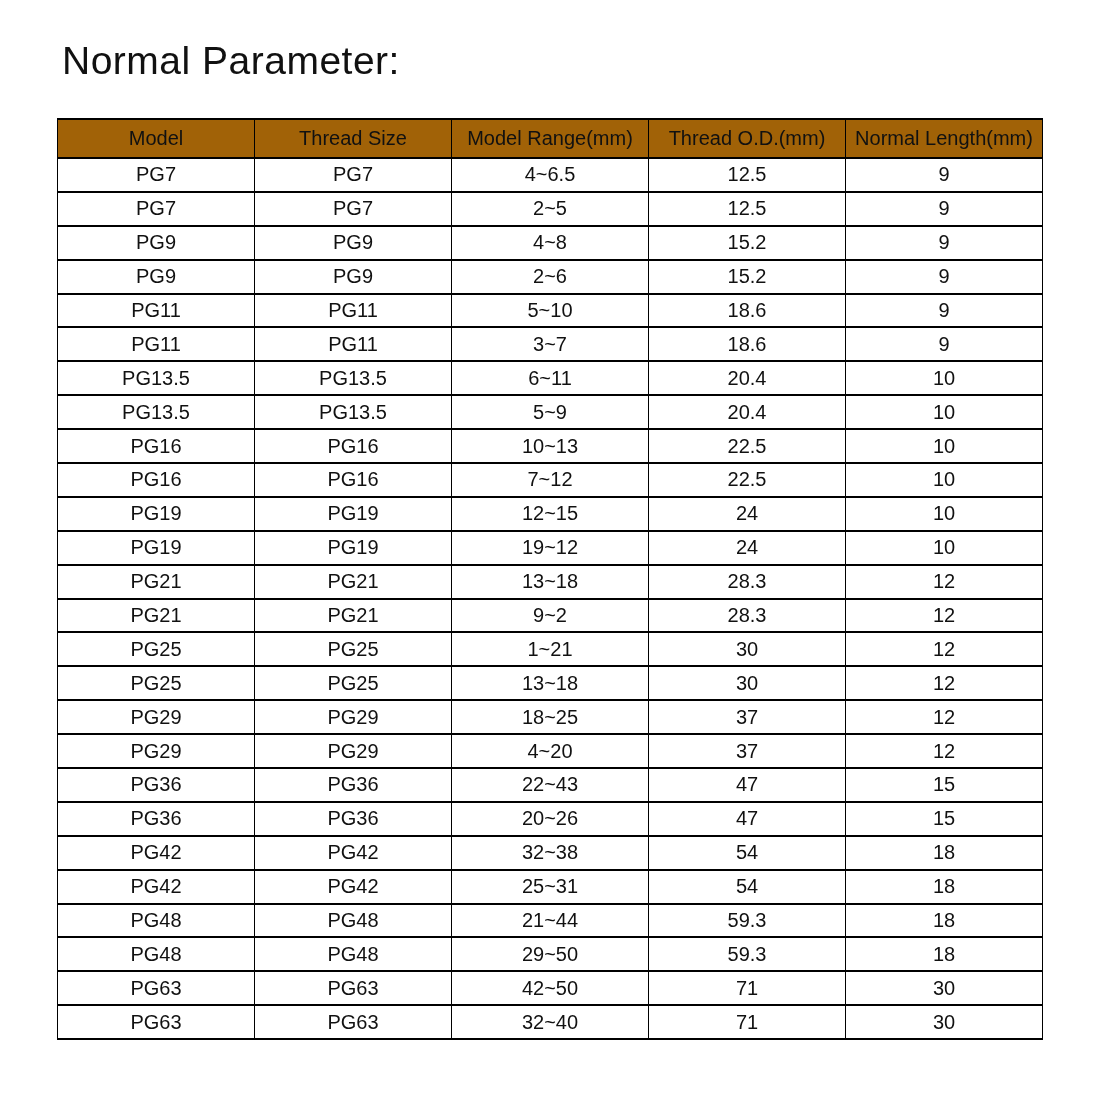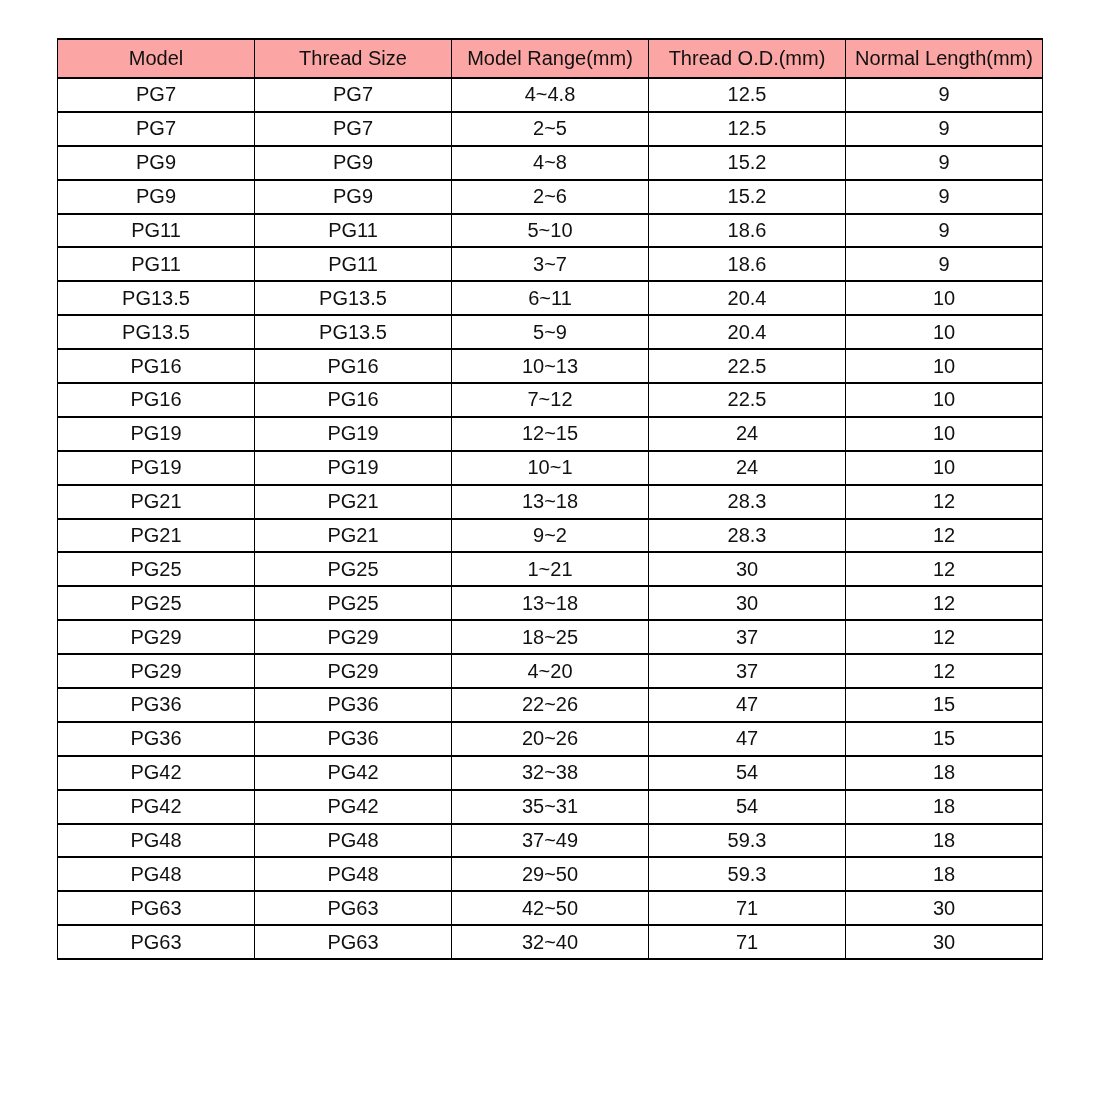--- a/index.html
+++ b/index.html
@@ -41,34 +41,35 @@
     border-bottom: 2px solid #000000;
     text-align: center;
     vertical-align: middle;
     font-size: 20px;
     font-weight: 400;
     padding: 0;
     white-space: nowrap;
     overflow: hidden;
   }
   table.param-table th {
-    background: #fca5a5;
+    background: #a16207;
     height: 39px;
   }
   table.param-table td {
     background: #ffffff;
     height: 33.9px;
   }
   table.param-table col { width: 197px; }
 </style>
 </head>
 <body>
 
 <div class="page">
 
+  <h1 class="title">Normal Parameter:</h1>
 
   <table class="param-table">
     <colgroup>
       <col>
         <col>
         <col>
         <col>
         <col>
     </colgroup>
     <thead>
@@ -77,21 +78,21 @@
         <th>Thread Size</th>
         <th>Model Range(mm)</th>
         <th>Thread O.D.(mm)</th>
         <th>Normal Length(mm)</th>
       </tr>
     </thead>
     <tbody>
         <tr>
           <td>PG7</td>
           <td>PG7</td>
-          <td>4~4.8</td>
+          <td>4~6.5</td>
           <td>12.5</td>
           <td>9</td>
         </tr>
         <tr>
           <td>PG7</td>
           <td>PG7</td>
           <td>2~5</td>
           <td>12.5</td>
           <td>9</td>
         </tr>
@@ -154,21 +155,21 @@
         <tr>
           <td>PG19</td>
           <td>PG19</td>
           <td>12~15</td>
           <td>24</td>
           <td>10</td>
         </tr>
         <tr>
           <td>PG19</td>
           <td>PG19</td>
-          <td>10~1</td>
+          <td>19~12</td>
           <td>24</td>
           <td>10</td>
         </tr>
         <tr>
           <td>PG21</td>
           <td>PG21</td>
           <td>13~18</td>
           <td>28.3</td>
           <td>12</td>
         </tr>
@@ -203,49 +204,49 @@
         <tr>
           <td>PG29</td>
           <td>PG29</td>
           <td>4~20</td>
           <td>37</td>
           <td>12</td>
         </tr>
         <tr>
           <td>PG36</td>
           <td>PG36</td>
-          <td>22~26</td>
+          <td>22~43</td>
           <td>47</td>
           <td>15</td>
         </tr>
         <tr>
           <td>PG36</td>
           <td>PG36</td>
           <td>20~26</td>
           <td>47</td>
           <td>15</td>
         </tr>
         <tr>
           <td>PG42</td>
           <td>PG42</td>
           <td>32~38</td>
           <td>54</td>
           <td>18</td>
         </tr>
         <tr>
           <td>PG42</td>
           <td>PG42</td>
-          <td>35~31</td>
+          <td>25~31</td>
           <td>54</td>
           <td>18</td>
         </tr>
         <tr>
           <td>PG48</td>
           <td>PG48</td>
-          <td>37~49</td>
+          <td>21~44</td>
           <td>59.3</td>
           <td>18</td>
         </tr>
         <tr>
           <td>PG48</td>
           <td>PG48</td>
           <td>29~50</td>
           <td>59.3</td>
           <td>18</td>
         </tr>

